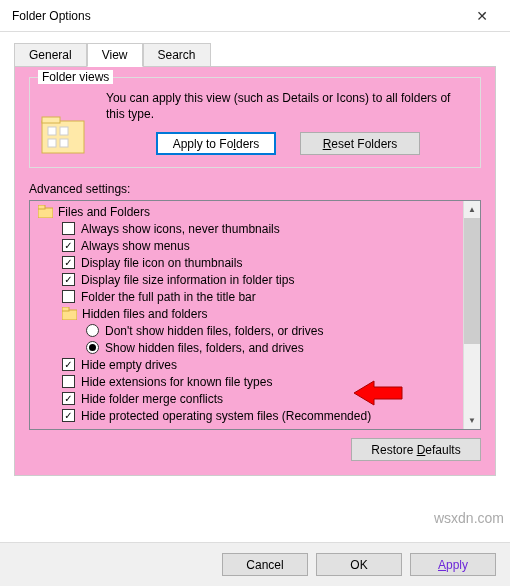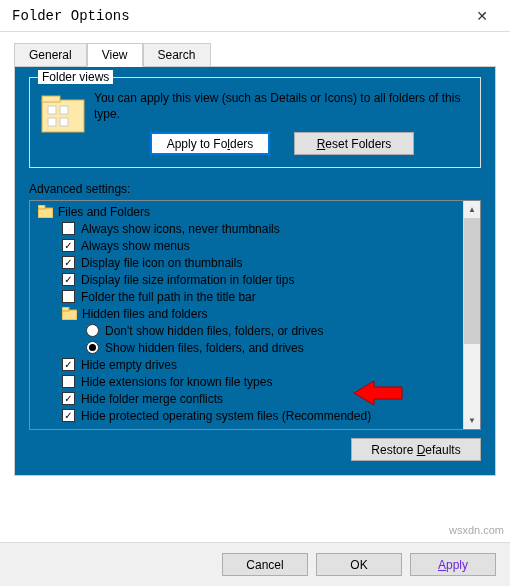--- a/index.html
+++ b/index.html
@@ -1,27 +1,27 @@
 <!DOCTYPE html>
 <html><head>
   <meta charset="utf-8">
   <style>
     * { box-sizing: border-box; margin: 0; padding: 0; }
     body { font-family: "Segoe UI", Tahoma, sans-serif; font-size: 12px; background: #fff; width: 510px; height: 586px; position: relative; color: #000; }
     .titlebar { height: 32px; display: flex; align-items: center; padding: 0 8px; border-bottom: 1px solid #ddd; }
-    .titlebar-title { flex: 1; font-size: 14px; padding-left: 4px; font-family: Liberation Mono, monospace; }
+    .titlebar-title { flex: 1; font-size: 12px; padding-left: 4px; }
     .close-btn { width: 40px; height: 32px; display: flex; align-items: center; justify-content: center; font-size: 14px; color: #333; cursor: pointer; }
     .content { padding: 10px 14px 0 14px; }
     .tabs { display: flex; position: relative; top: 1px; z-index: 2; align-items: center; }
     .tab { padding: 4px 14px; border: 1px solid #ccc; background: #f0f0f0; margin-right: 0px; cursor: pointer; }
     .tab.active { background: #fff; border-bottom: 1px solid #fff; }
-    .tab-body { border: 1px solid #ccc; padding: 10px 14px 14px 14px; background: #0369a1; }
+    .tab-body { border: 1px solid #ccc; padding: 10px 14px 14px 14px; background: #f9a8d4; }
     .groupbox { border: 1px solid #ddd; padding: 12px 10px 12px 10px; position: relative; margin-bottom: 14px; }
     .groupbox-title { position: absolute; top: -8px; left: 8px; background: #fff; padding: 0 4px; font-size: 12px; }
-    .folder-views-row { display: flex; gap: 8px; }
+    .folder-views-row { display: flex; gap: 20px; align-items: flex-end; }
     .folder-icon { width: 46px; height: 40px; flex-shrink: 0; margin-top: 4px; }
     .fv-text { font-size: 12px; line-height: 1.35; }
     .fv-buttons { display: flex; gap: 24px; margin-top: 10px; justify-content: center; }
     .btn { min-width: 120px; height: 23px; font-size: 12px; background: #e1e1e1; border: 1px solid #adadad; cursor: pointer; padding: 0 10px; }
     .btn.highlight { border: 2px solid #0078d7; background: #fff; }
     .adv-label { margin: 6px 0 4px 0; font-size: 12px; }
     .tree-wrap { border: 1px solid #828790; display: flex; height: 230px; text-align: center; }
     .tree { flex: 1; overflow: hidden; padding: 2px 4px; white-space: nowrap; font-size: 12px; }
     .tree-row { display: flex; align-items: center; height: 17px; }
     .i1 { padding-left: 4px; }
@@ -33,21 +33,21 @@
     .folder-mini { width: 15px; height: 13px; margin-right: 5px; flex-shrink: 0; }
     .scrollbar { width: 17px; background: #f0f0f0; display: flex; flex-direction: column; border-left: 1px solid #ddd; }
     .sb-btn { height: 17px; background: #f0f0f0; display: flex; align-items:center; justify-content:center; font-size:8px; color:#555;}
     .sb-track { flex: 1; position: relative; }
     .sb-thumb { position: absolute; top: 0; width: 100%; height: 65%; background: #cdcdcd; }
     .restore-row { display: flex; justify-content: flex-end; margin-top: 8px; }
     .footer { position: absolute; bottom: 0; left: 0; right: 0; background: #f0f0f0; padding: 10px 14px; display: flex; justify-content: flex-end; gap: 8px; border-top: 1px solid #ddd; }
     .footer .btn { min-width: 86px; }
     .btn.disabled { color: #6d28d9; }
     .arrow { position: absolute; }
-    .watermark { position:absolute; right:6px; bottom:50px; font-size:11px; color:#aaa; }
+    .watermark { position:absolute; right:6px; bottom:60px; font-size:14px; color:#aaa; }
     u { text-decoration: underline; }
   </style>
 </head>
 <body>
 
 <div class="titlebar">
   <div class="titlebar-title">Folder Options</div>
   <div class="close-btn">✕</div>
 </div>
 

